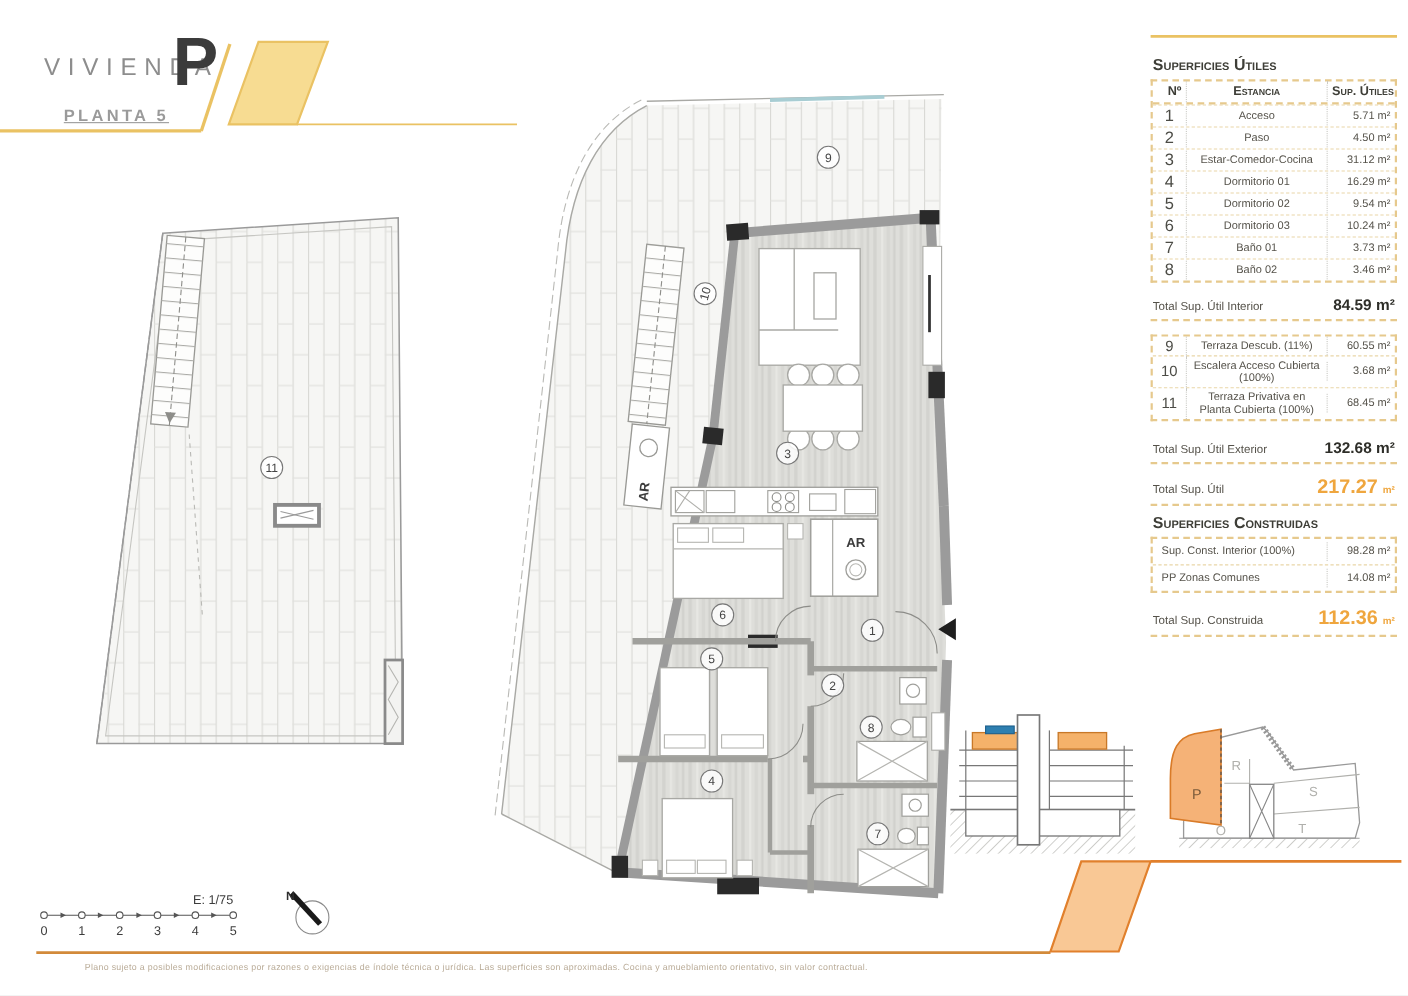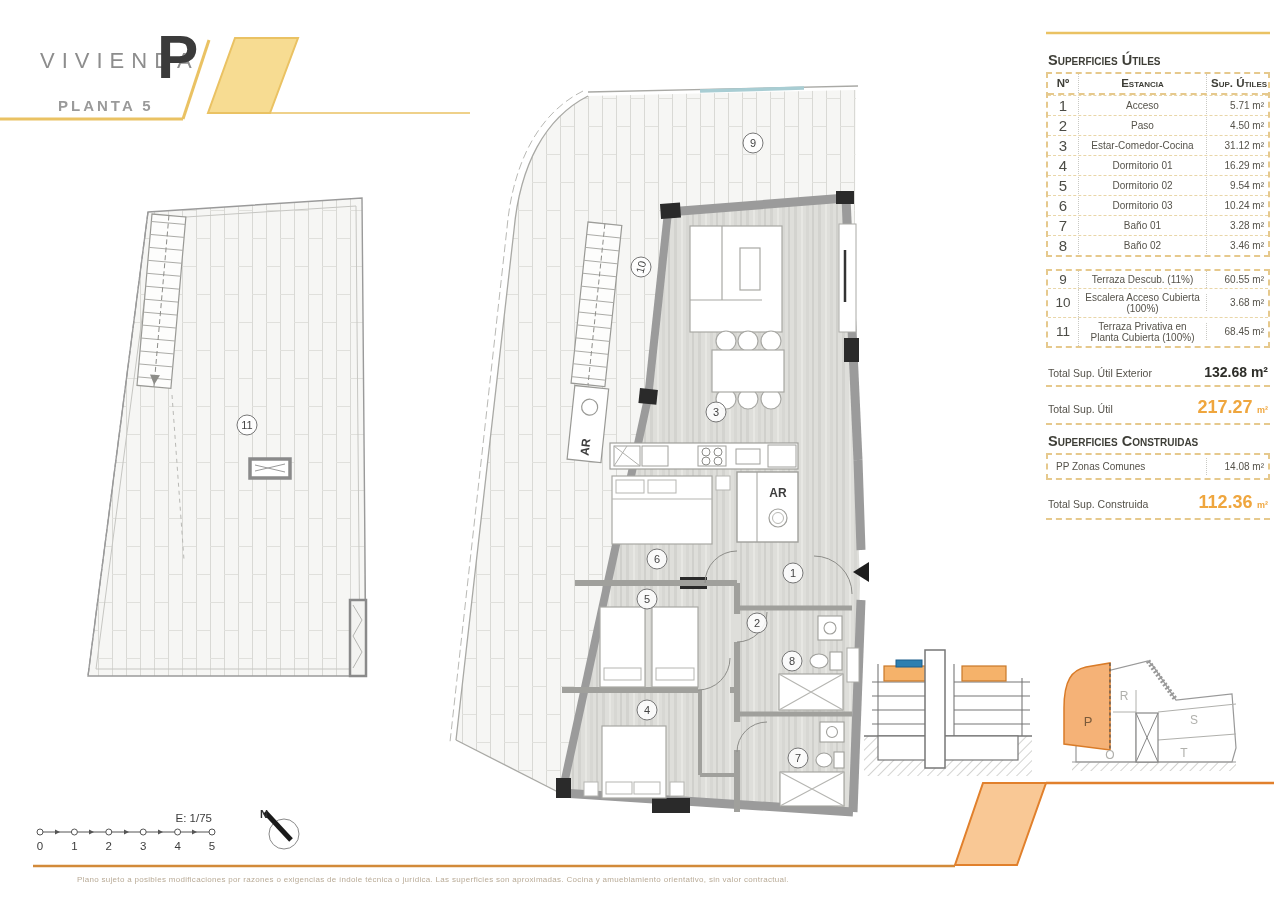--- a/index.html
+++ b/index.html
@@ -4,21 +4,21 @@
 <style>
   html,body{margin:0;padding:0;background:#e9e9e9;}
   #sheet{position:relative;width:1280px;height:905px;background:#ffffff;margin:0 auto;
          font-family:"Liberation Sans",sans-serif;overflow:hidden;}
   svg text{font-family:"Liberation Sans",sans-serif;}
   
   .title-word{position:absolute;left:40px;top:48px;font-size:22px;font-weight:normal;
               letter-spacing:7px;color:#8d8d8d;}
   .title-letter{position:absolute;left:157px;top:26px;font-size:62px;font-weight:bold;color:#3b3b3b;line-height:1;}
   .title-sub{position:absolute;left:58px;top:97px;font-size:15px;font-weight:bold;
-             letter-spacing:3px;color:#9a9a9a;}
+             letter-spacing:3px;color:#9a9a9a;text-decoration:underline;}
   
   .panel{position:absolute;left:1046px;top:52px;width:224px;color:#4b4b44;}
   .sec-title{font-variant:small-caps;font-weight:bold;font-size:14.5px;color:#3e3e37;margin:0 0 4px 2px;}
   .tbl{border:2px dashed #e6c98d;}
   .trow{display:grid;grid-template-columns:30px 1fr 62px;align-items:center;}
   .trow + .trow{border-top:1px dashed #e9d6a8;}
   .thead{border-bottom:2px dashed #e6c98d;}
   .cell{padding:3px 4px;font-size:10px;color:#55524a;}
   .cell.num{font-size:15px;color:#4c4c46;text-align:center;padding:1px 2px;}
   .cell.num.sm{font-size:13.5px;}
@@ -362,21 +362,21 @@
   
   <div class="title-word">VIVIENDA</div>
   <div class="title-letter">P</div>
   <div class="title-sub">PLANTA 5</div>
 
   <div class="panel">
     <div class="sec-title">Superficies Útiles</div>
 
     <div class="tbl">
       <div class="trow thead">
-        <div class="cell hcell" style="text-align:center">Nº</div>
+        <div class="cell hcell" style="text-align:right">Nº</div>
         <div class="cell hcell room">Estancia</div>
         <div class="cell hcell area">Sup. Útiles</div>
       </div>
       <div class="trow">
         <div class="cell num">1</div>
         <div class="cell room">Acceso</div>
         <div class="cell area">5.71 m²</div>
       </div>
       <div class="trow">
         <div class="cell num">2</div>
@@ -399,29 +399,33 @@
         <div class="cell area">9.54 m²</div>
       </div>
       <div class="trow">
         <div class="cell num">6</div>
         <div class="cell room">Dormitorio 03</div>
         <div class="cell area">10.24 m²</div>
       </div>
       <div class="trow">
         <div class="cell num">7</div>
         <div class="cell room">Baño 01</div>
-        <div class="cell area">3.28 m²</div>
+        <div class="cell area">3.73 m²</div>
       </div>
       <div class="trow">
         <div class="cell num">8</div>
         <div class="cell room">Baño 02</div>
         <div class="cell area">3.46 m²</div>
       </div>
     </div>
 
+    <div class="total-line mt8">
+      <span class="total-label">Total Sup. Útil Interior</span>
+      <span class="total-value">84.59 m²</span>
+    </div>
 
     <div class="tbl mt12">
       <div class="trow">
         <div class="cell num sm">9</div>
         <div class="cell room">Terraza Descub. (11%)</div>
         <div class="cell area">60.55 m²</div>
       </div>
       <div class="trow">
         <div class="cell num sm">10</div>
         <div class="cell room">Escalera Acceso Cubierta (100%)</div>
@@ -444,20 +448,24 @@
       <span>
         <span class="total-value orange">217.27</span>
         <span class="unit-sm">m²</span>
       </span>
     </div>
 
     <div class="sec-title mt14">Superficies Construidas</div>
 
     <div class="tbl">
       <div class="trow" style="grid-template-columns:1fr 62px">
+        <div class="cell" style="padding:6px 4px 6px 8px">Sup. Const. Interior (100%)</div>
+        <div class="cell area">98.28 m²</div>
+      </div>
+      <div class="trow" style="grid-template-columns:1fr 62px">
         <div class="cell" style="padding:6px 4px 6px 8px">PP Zonas Comunes</div>
         <div class="cell area">14.08 m²</div>
       </div>
     </div>
 
     <div class="total-line mt14">
       <span class="total-label">Total Sup. Construida</span>
       <span>
         <span class="total-value orange">112.36</span>
         <span class="unit-sm">m²</span>

